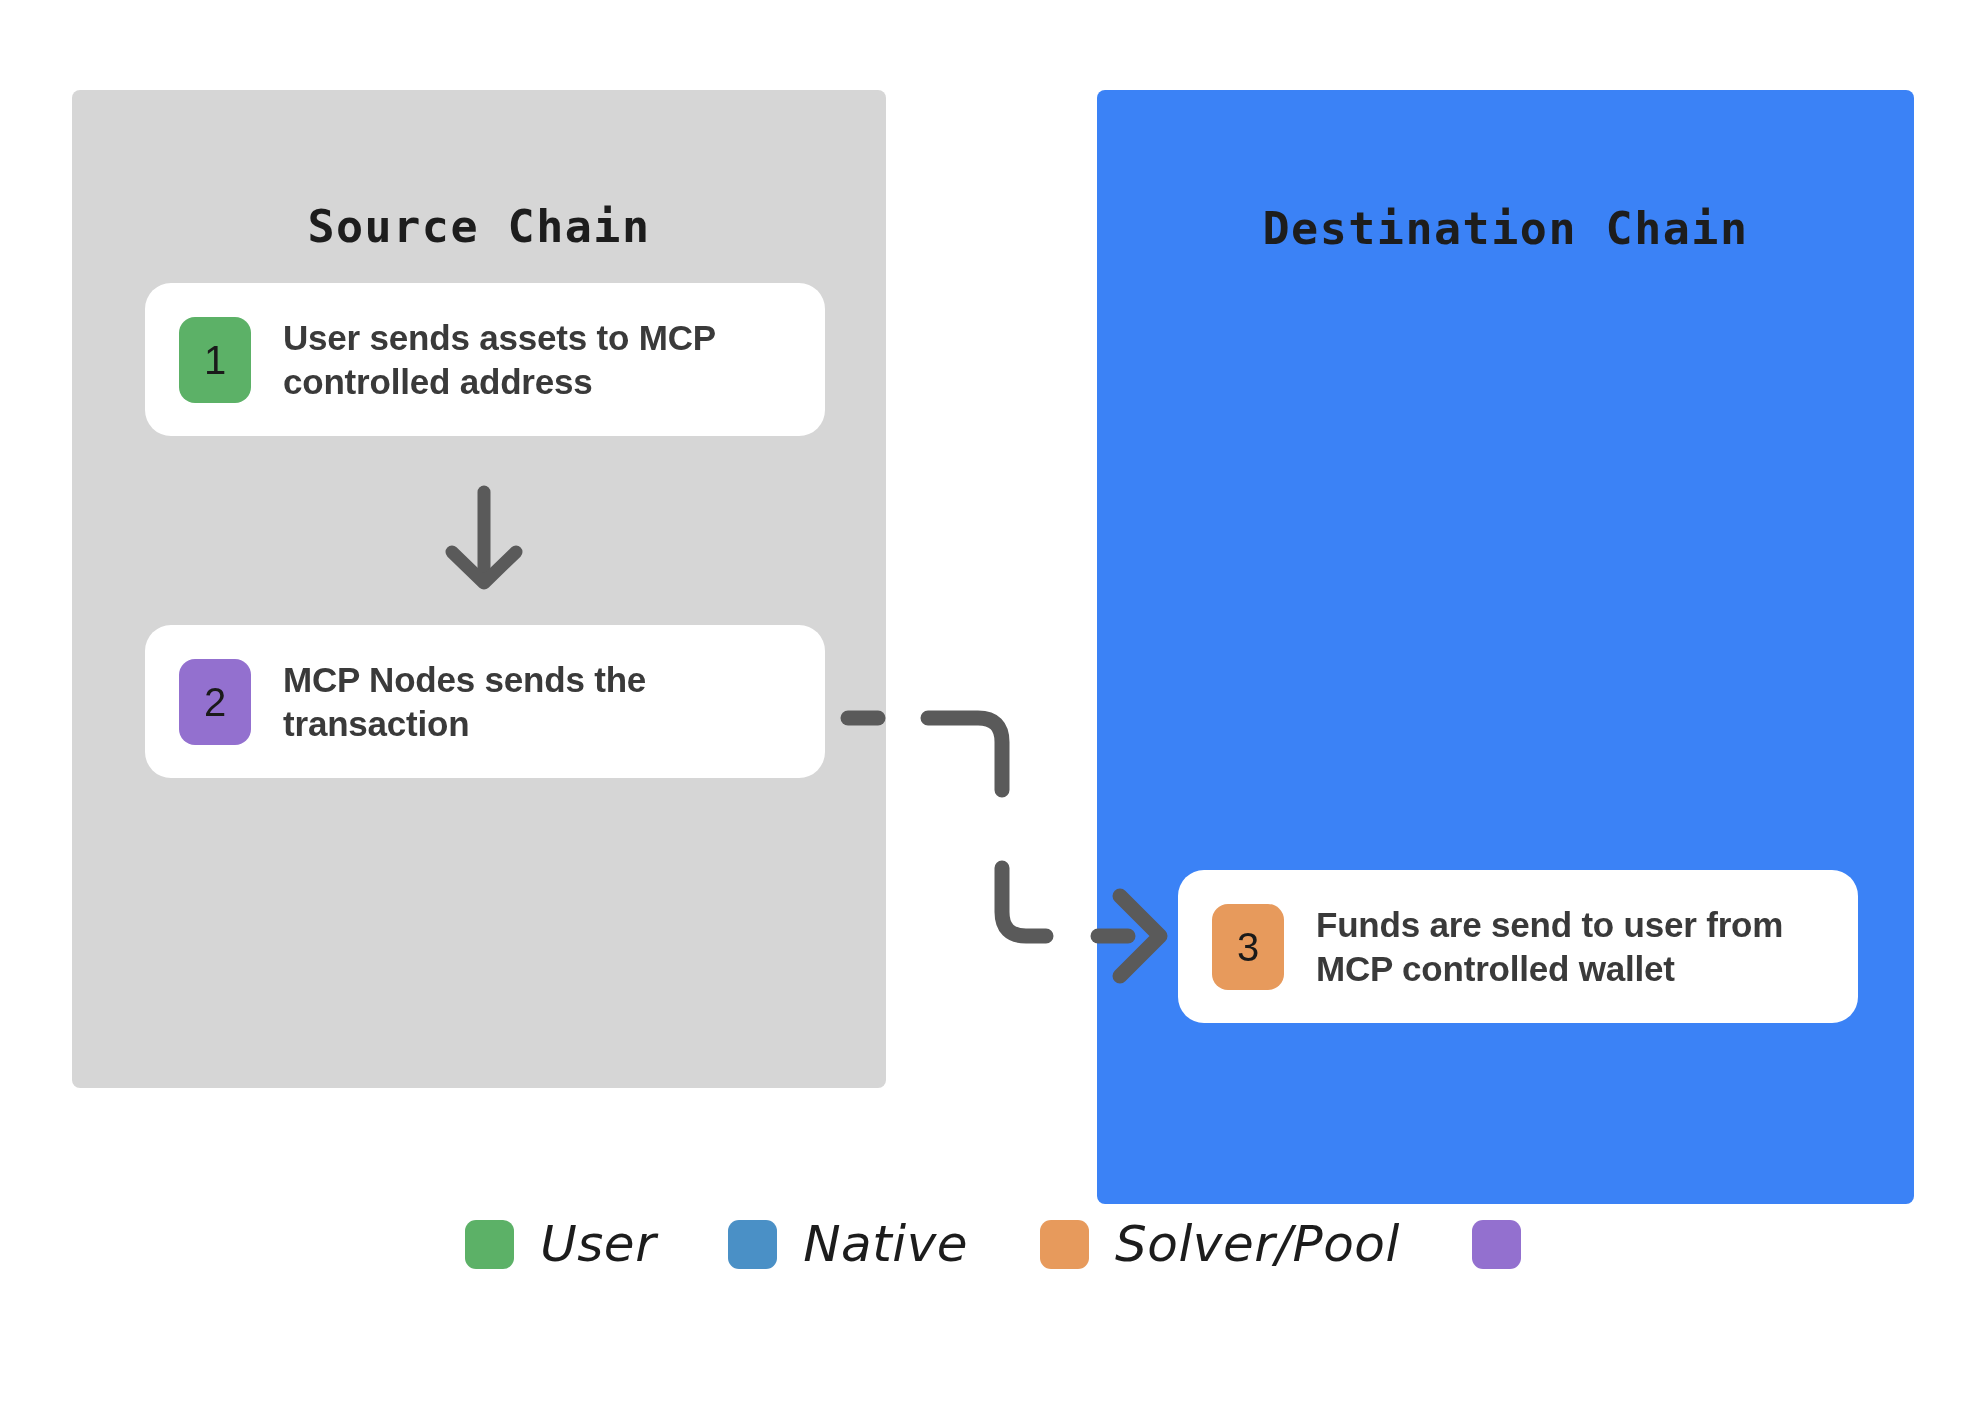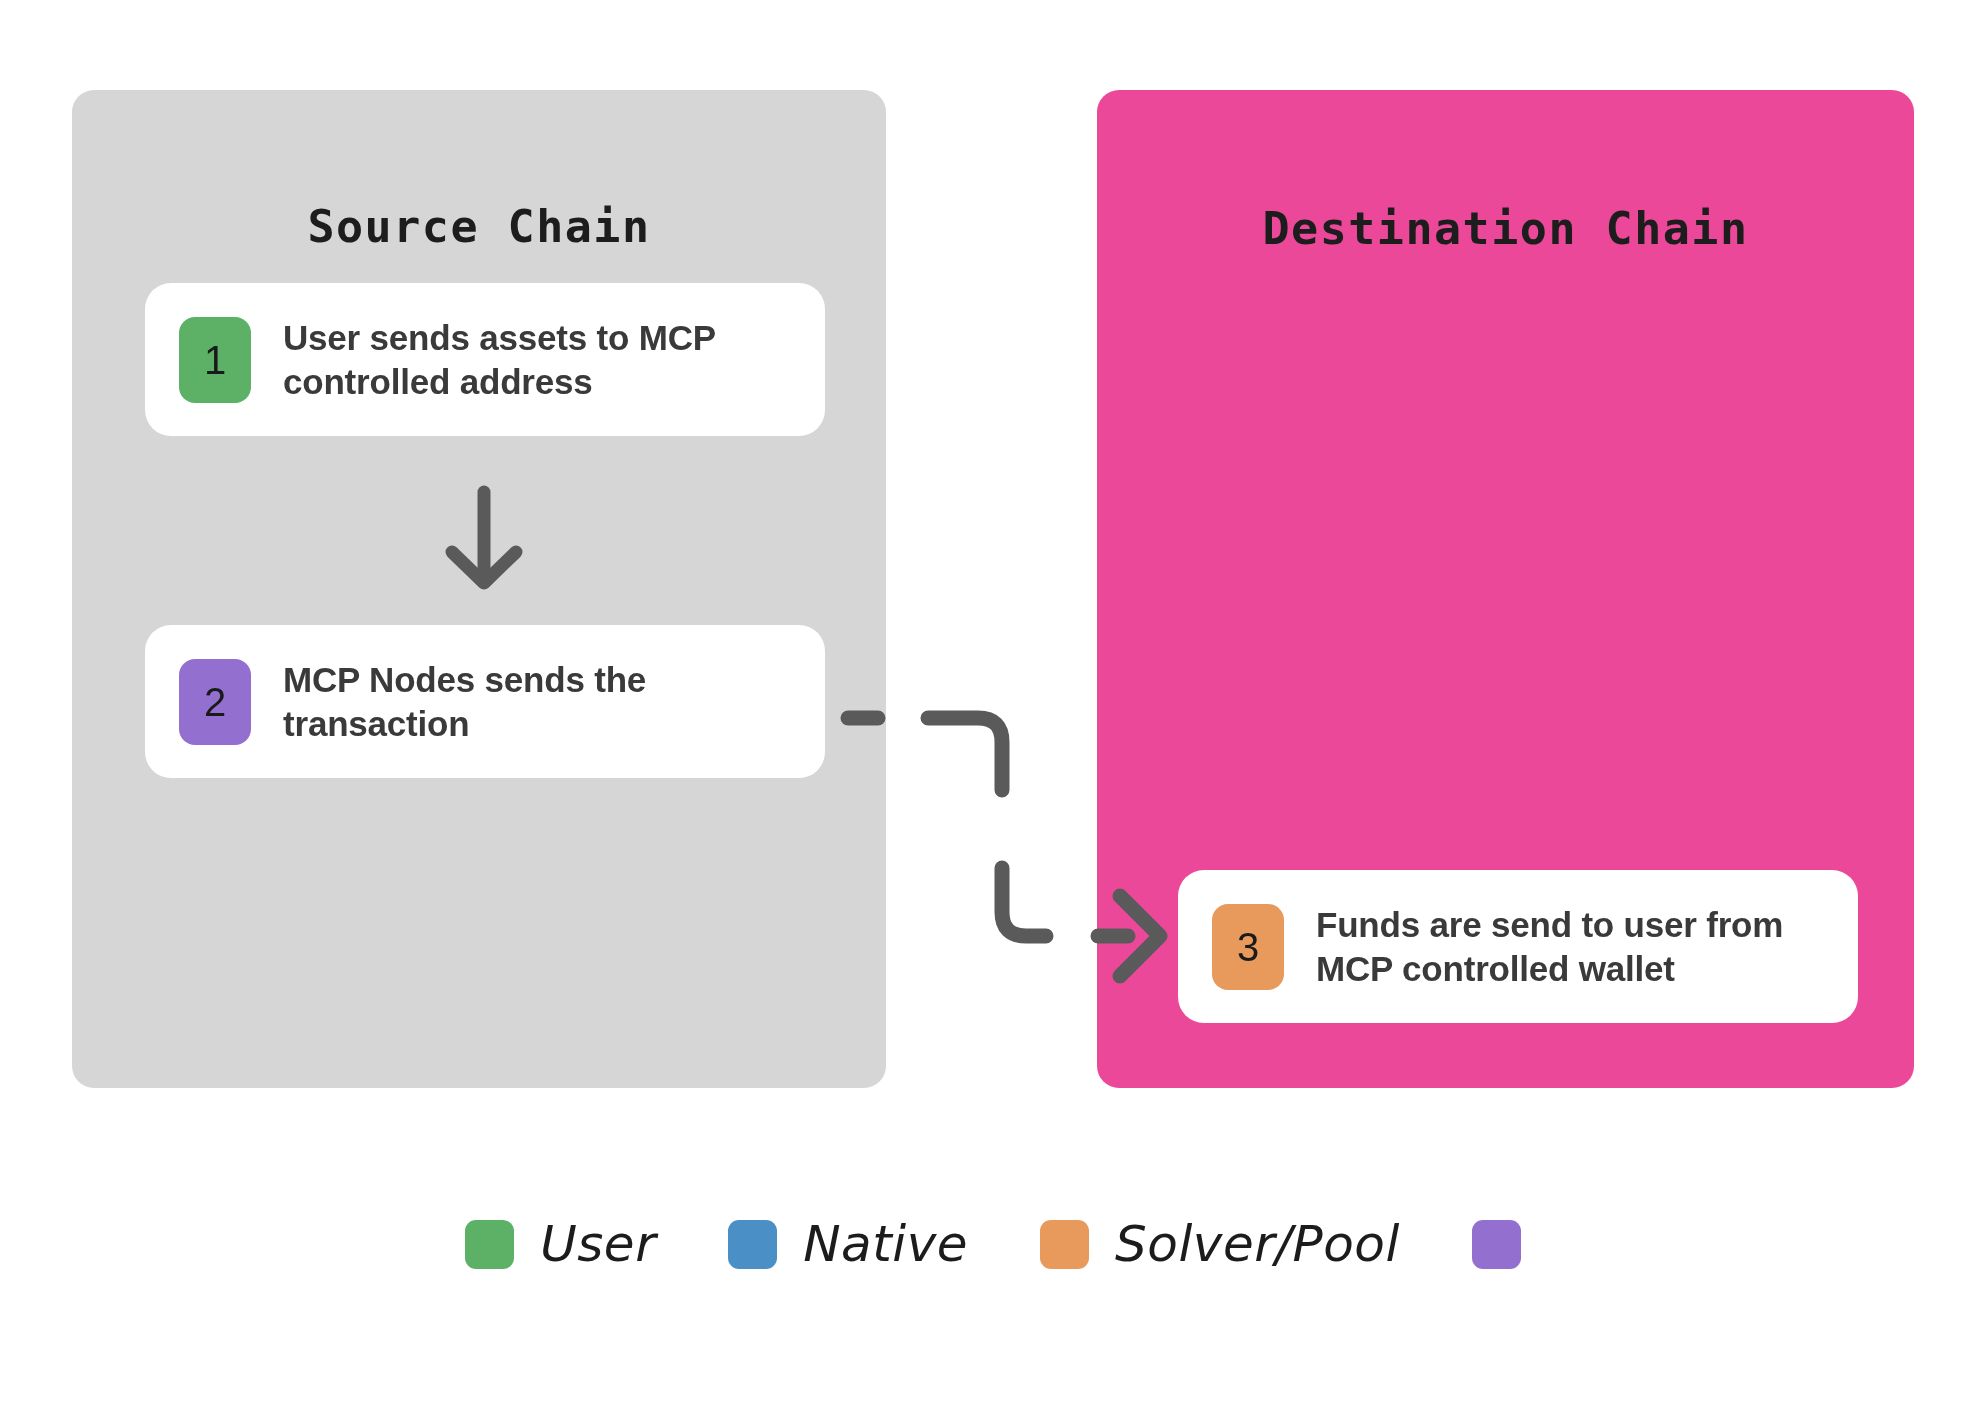--- a/index.html
+++ b/index.html
@@ -18,36 +18,36 @@
   }
 
   .canvas {
     position: absolute;
     inset: 0;
   }
 
   
   .panel {
     position: absolute;
-    border-radius: 22px;
+    border-radius: 8px;
     box-sizing: border-box;
   }
   .panel-source {
     left: 72px;
     top: 90px;
     width: 814px;
     height: 998px;
     background: #d6d6d6;
   }
   .panel-destination {
     left: 1097px;
     top: 90px;
     width: 817px;
-    height: 998px;
-    background: #ec4899;
+    height: 1114px;
+    background: #3b82f6;
   }
 
   .panel-title {
     position: absolute;
     left: 0;
     right: 0;
     text-align: center;
     font-family: "DejaVu Sans Mono", "Liberation Mono", monospace;
     font-weight: 700;
     font-size: 45px;

